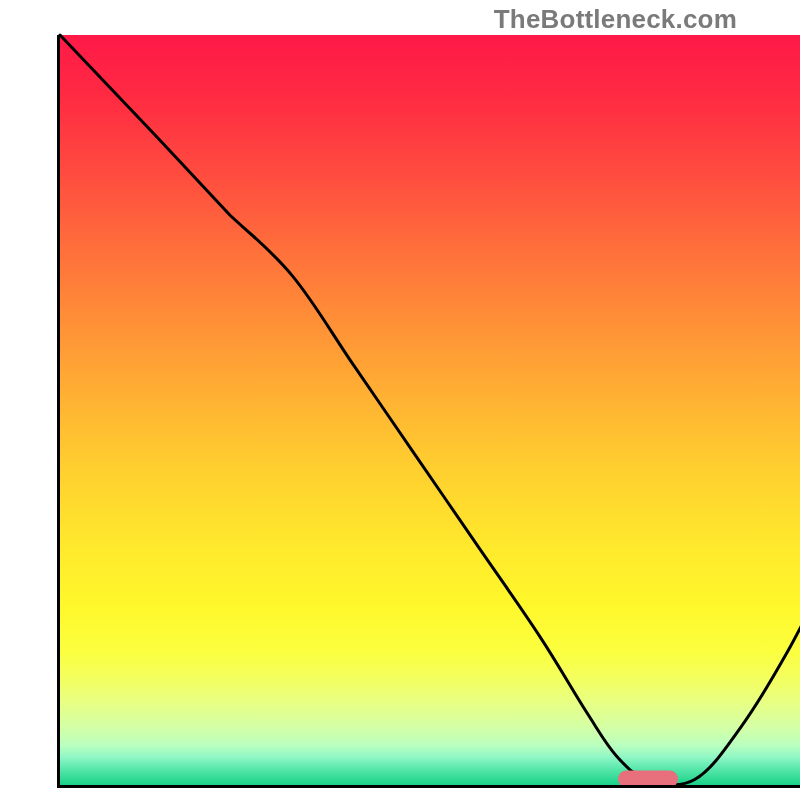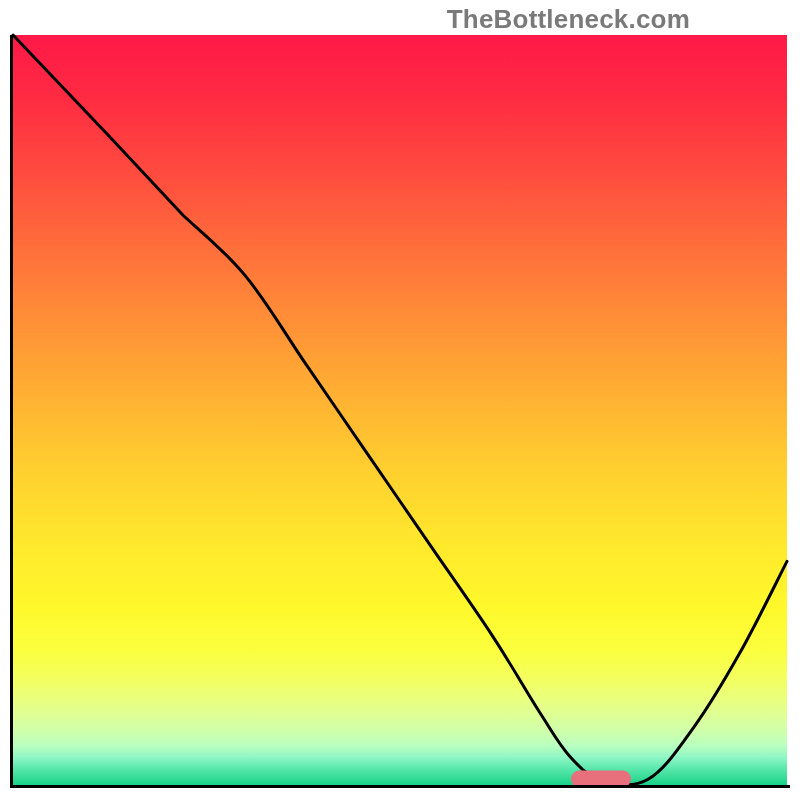--- a/index.html
+++ b/index.html
@@ -8,20 +8,21 @@
     width: 800px;
     height: 800px;
     overflow: hidden;
     background: #ffffff;
     font-family: Arial, Helvetica, sans-serif;
   }
   .stage {
     position: relative;
     width: 700px;
     height: 800px;
+    margin-left: 47px;
   }
   .watermark {
     position: absolute;
     top: 4px;
     right: 10px;
     font-size: 26px;
     font-weight: 600;
     color: #7a7a7a;
     letter-spacing: 0.2px;
     z-index: 50;

